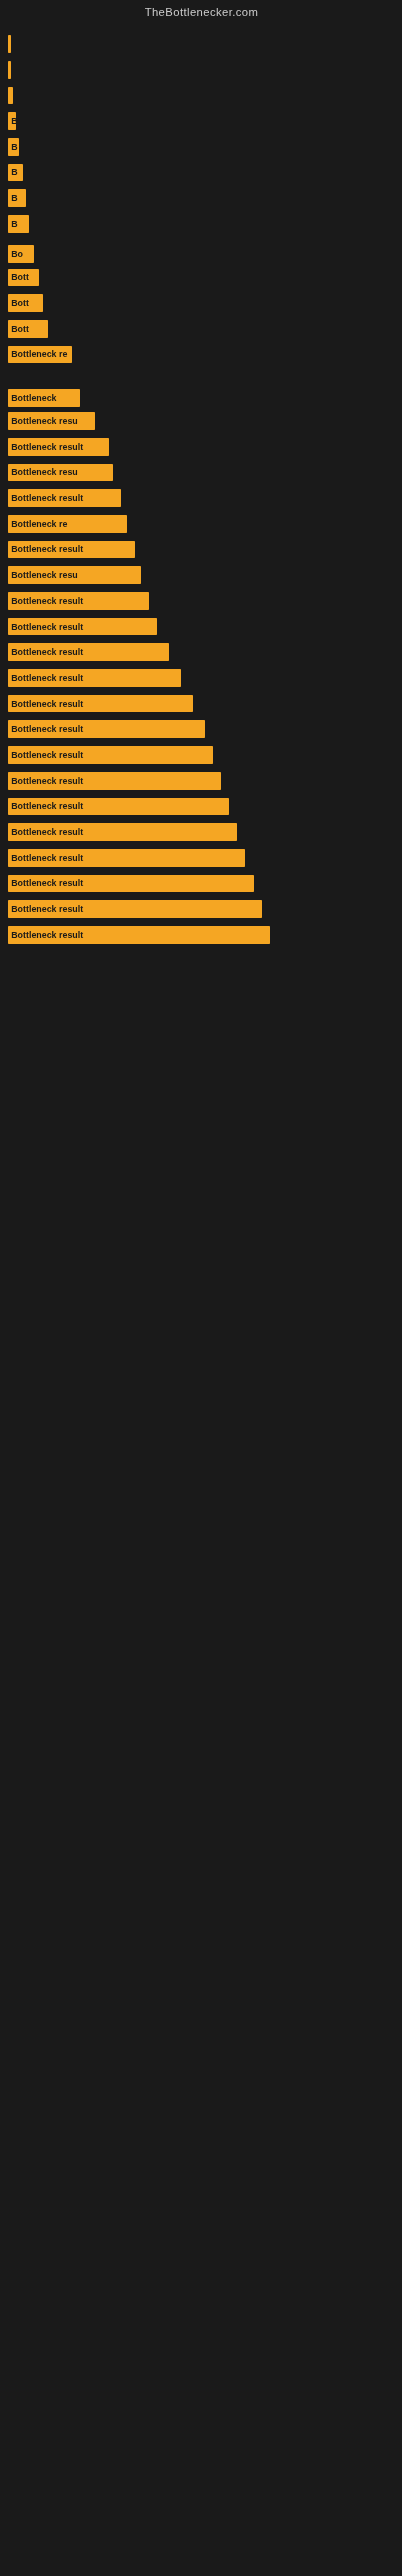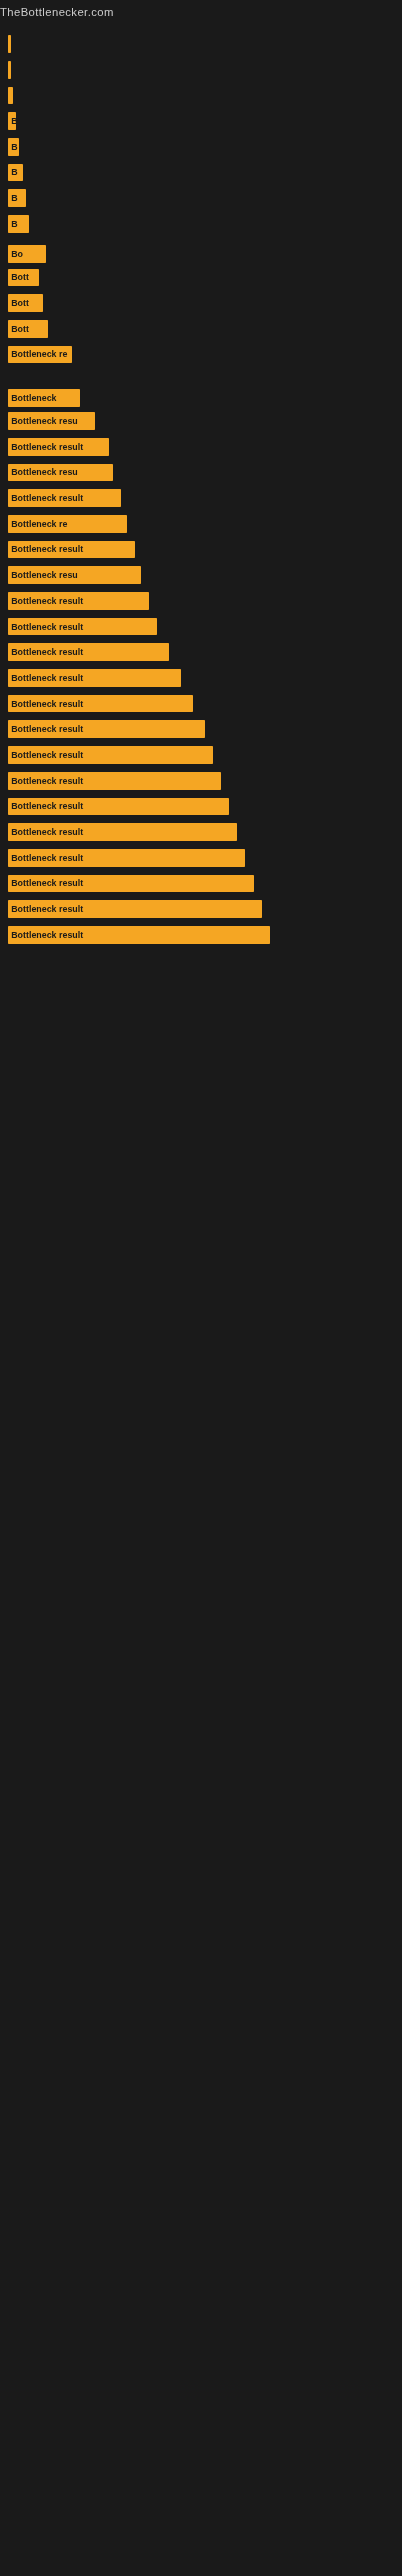--- a/index.html
+++ b/index.html
@@ -8,20 +8,21 @@
       box-sizing: border-box;
     }
     body {
       width: 403px;
       min-height: 2576px;
       background-color: #1a1a1a;
       font-family: Arial, sans-serif;
       position: relative;
     }
     .site-title {
+      text-align: center;
       color: #cccccc;
       font-size: 11.3px;
       padding: 6.4px 0;
       letter-spacing: 0.4px;
     }
     .bars-container {
       display: flex;
       flex-direction: column;
       padding: 8px 0 8px 8px;
       gap: 0px;
@@ -70,21 +71,21 @@
     <div class="bar-row">
       <div class="bar" style="width: 14.5px;">B</div>
     </div>
     <div class="bar-row">
       <div class="bar" style="width: 17.7px;">B</div>
     </div>
     <div class="bar-row">
       <div class="bar" style="width: 21px;">B</div>
     </div>
     <div class="bar-row">
-      <div class="bar" style="width: 38px; margin-top: 7px;">Bo</div>
+      <div class="bar" style="width: 26px; margin-top: 7px;">Bo</div>
     </div>
     <div class="bar-row">
       <div class="bar" style="width: 31px;">Bott</div>
     </div>
     <div class="bar-row">
       <div class="bar" style="width: 35px;">Bott</div>
     </div>
     <div class="bar-row">
       <div class="bar" style="width: 40px;">Bott</div>
     </div>

